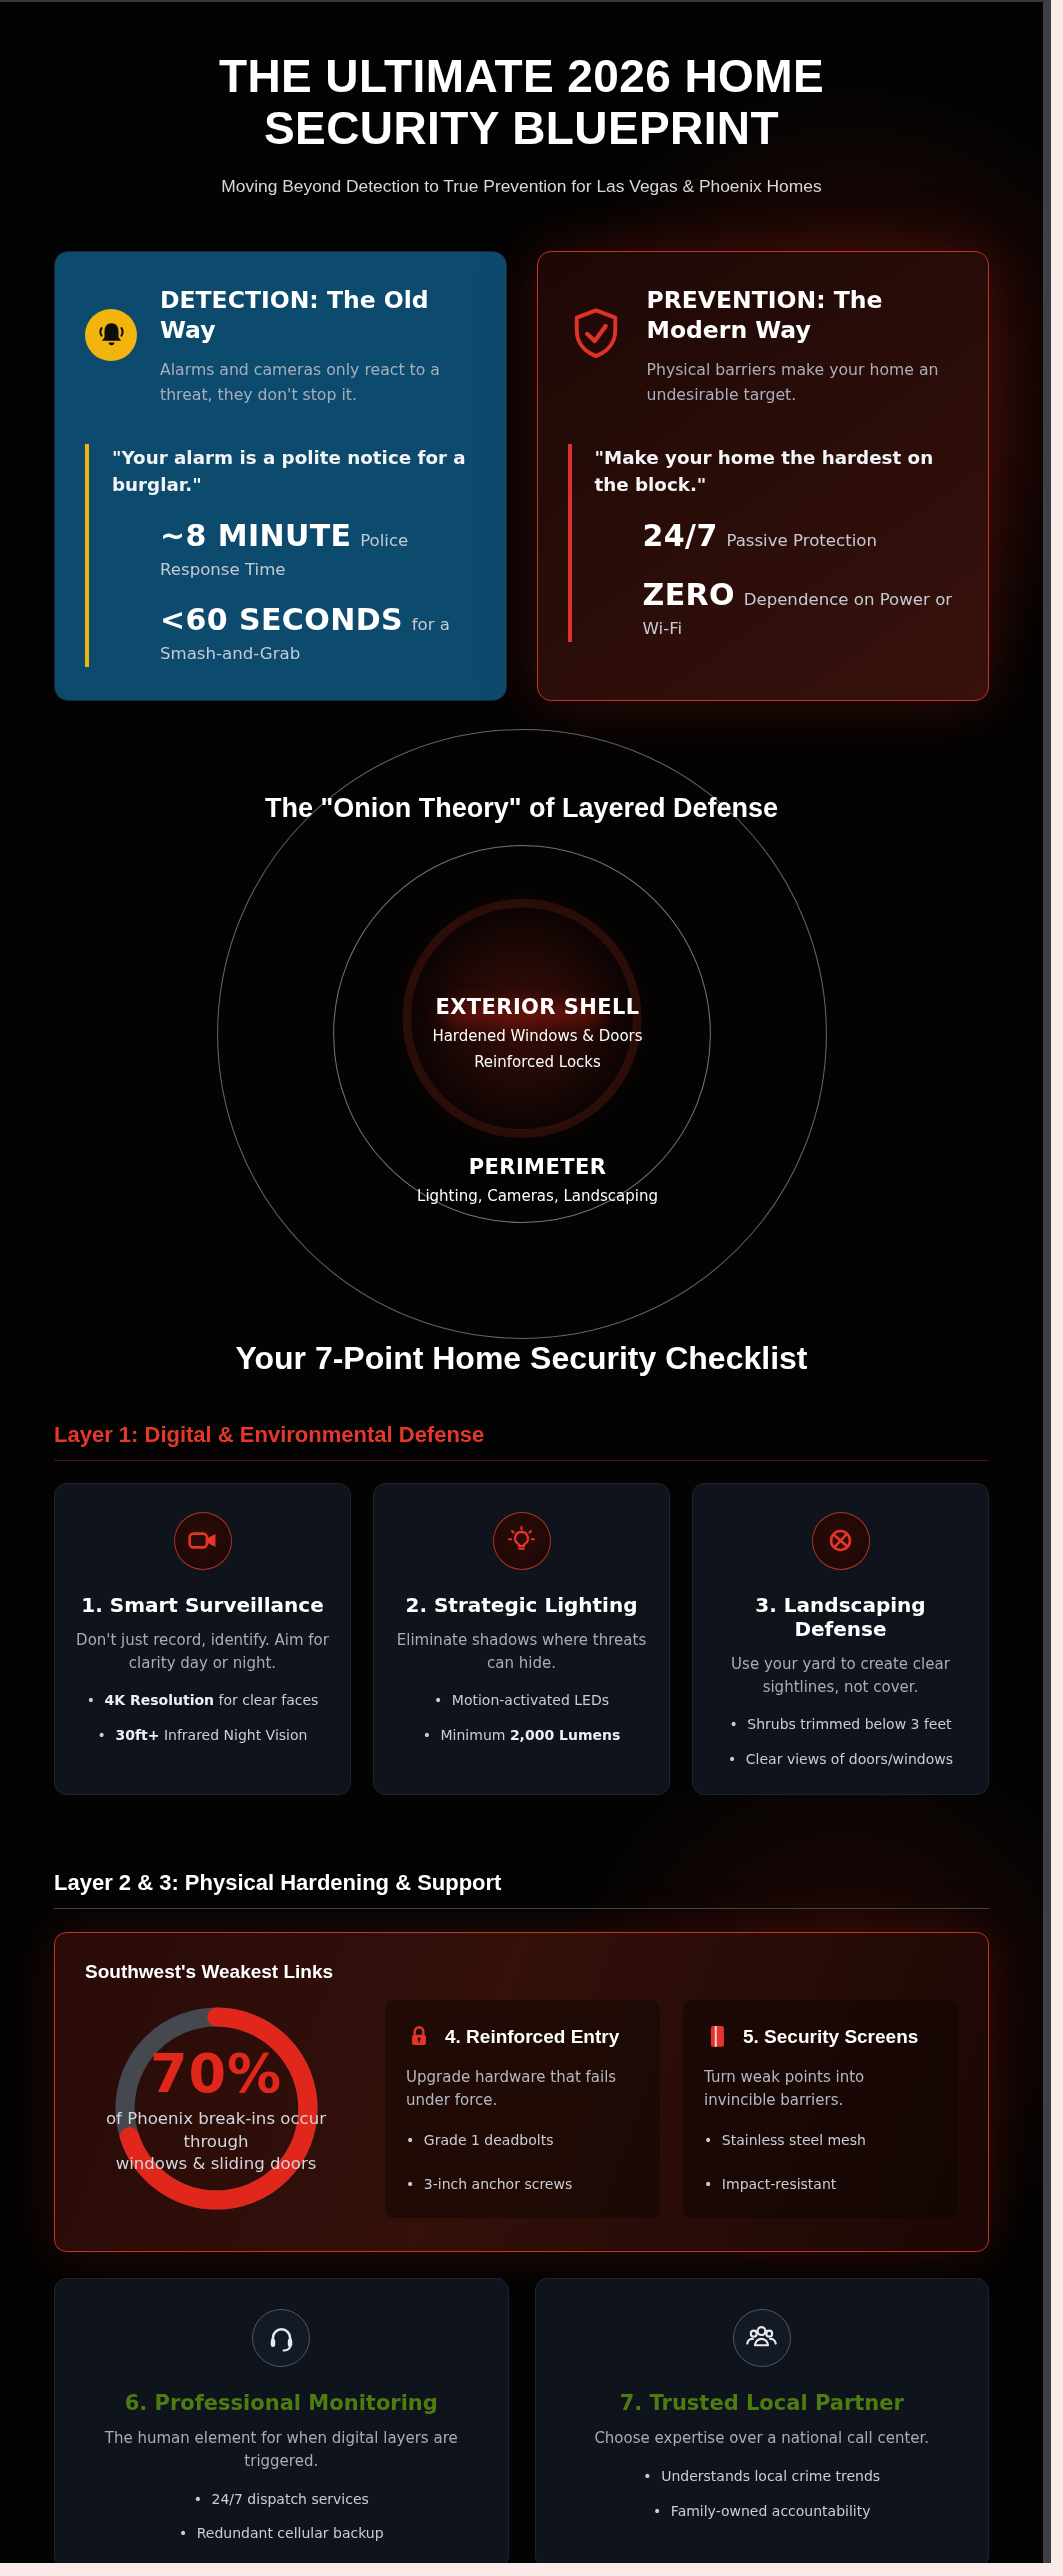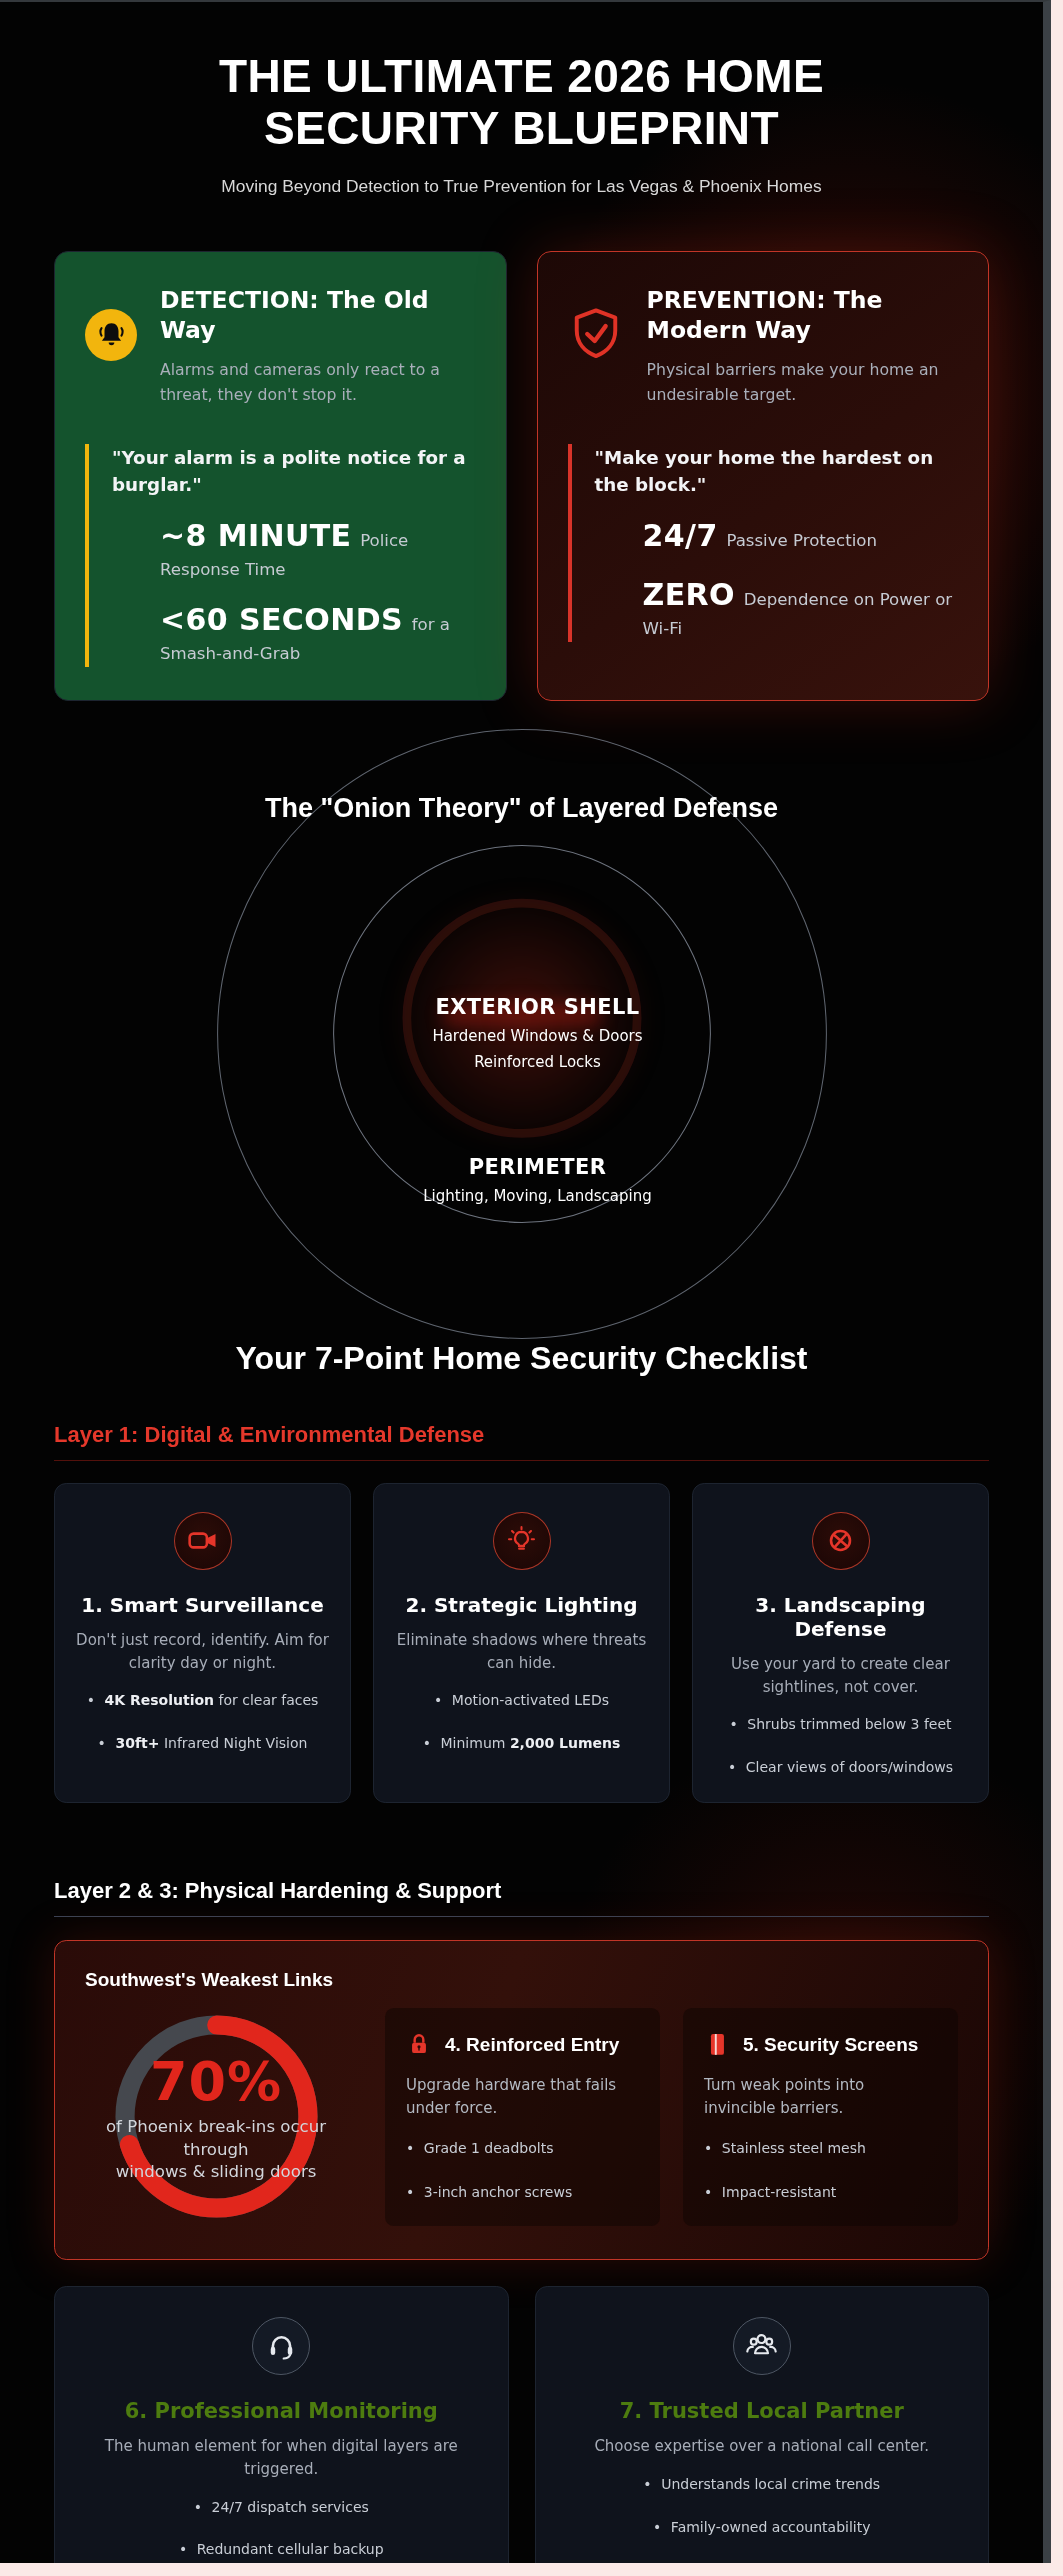--- a/index.html
+++ b/index.html
@@ -17,21 +17,21 @@
 
   
   .header { padding-top:49px; text-align:center; }
   .main-title { font-family:"Liberation Sans", sans-serif; font-weight:700; font-size:46px;
     line-height:1.13; color:#ffffff; letter-spacing:0.4px; max-width:628px; margin:0 auto; }
   .subtitle { margin-top:21px; font-size:17.4px; color:#d8d8d8; font-family:"Liberation Sans", sans-serif; }
 
   
   .compare { display:grid; grid-template-columns:1fr 1fr; gap:30px; margin-top:54px; }
   .panel { border-radius:14px; padding:33px 30px; box-sizing:border-box; min-height:394px; }
-  .panel.detect { background:#14532d; border:0.9px solid #1d2430; }
+  .panel.detect { background:#0c4a6e; border:0.9px solid #1d2430; }
   .panel.prevent { background:linear-gradient(145deg,#1d0806 0%, #2b0d09 55%, #38120c 100%);
     border:0.9px solid #c23527; box-shadow:0 0 61px rgba(190,40,20,.28); }
   .panel-head { display:flex; gap:23px; }
   .badge-circle { flex:0 0 52px; width:52px; height:52px; border-radius:50%; background:#f2b50d;
     display:flex; align-items:center; justify-content:center; margin-top:24.4px; }
   .shield-wrap { flex:0 0 56px; margin-top:21px; }
   .panel-title { font-size:23.5px; font-weight:700; color:#ffffff; line-height:1.3; max-width:279px; }
   .panel-desc { margin-top:12.2px; font-size:15.7px; color:#a9afba; line-height:1.55; max-width:301px; }
   .quote-block { margin-top:37px; padding-left:23px; }
   .quote-block.yellow { border-left:4.4px solid #f2b50d; }
@@ -67,21 +67,21 @@
   .cards3 { display:grid; grid-template-columns:repeat(3,1fr); gap:22px; margin-top:21px; }
   .mini-card { background:#0f131c; border:0.9px solid #1d2430; border-radius:12.2px;
     padding:26px 17.4px 24.4px; text-align:center; min-height:228px; box-sizing:border-box; }
   .icon-ring { width:56px; height:56px; border-radius:50%; margin:1.7px auto 23px;
     background:radial-gradient(circle at 50% 42%, #2d0c08, #190605);
     border:1.3px solid rgba(220,70,50,.75); display:flex; align-items:center; justify-content:center; }
   .icon-ring-gray { width:56px; height:56px; border-radius:50%; margin:1.7px auto 24.4px;
     background:#141a25; border:1.3px solid #4d5663; display:flex; align-items:center; justify-content:center; }
   .mini-title { font-size:20px; font-weight:700; color:#ffffff; }
   .mini-desc { margin-top:12.2px; font-size:15px; color:#a7adb8; line-height:1.5; }
-  ul.bullets { list-style:none; margin:17.4px 0 0; padding:0; display:flex; flex-direction:column; gap:23px;
+  ul.bullets { list-style:none; margin:17.4px 0 0; padding:0; display:flex; flex-direction:column; gap:15px;
     font-size:14px; color:#c9ced6; }
   ul.bullets.center li { justify-content:center; }
   ul.bullets li { display:flex; line-height:1.4; }
   ul.bullets li::before { content:"•"; margin-right:9.6px; color:#c9ced6; }
   .b { font-weight:700; color:#edeff3; white-space:pre; }
   ul.bullets span { white-space:pre-wrap; }
 
   
   .weak-panel { margin-top:23px; border-radius:12.2px; border:0.9px solid #c23527;
     background:linear-gradient(110deg,#2a0b08 0%, #33100a 45%, #1b0705 100%);
@@ -181,21 +181,21 @@
       <div class="core-glow"></div>
       <div class="core-blur-red"></div>
       <h2 class="onion-title">The "Onion Theory" of Layered Defense</h2>
       <div class="ring-label l1">
         <div class="ring-name">EXTERIOR SHELL</div>
         <div class="ring-sub">Hardened Windows &amp; Doors</div>
         <div class="ring-sub">Reinforced Locks</div>
       </div>
       <div class="ring-label l2">
         <div class="ring-name">PERIMETER</div>
-        <div class="ring-sub">Lighting, Moving, Landscaping</div>
+        <div class="ring-sub">Lighting, Cameras, Landscaping</div>
       </div>
     </section>
 
     <h2 class="checklist-title">Your 7-Point Home Security Checklist</h2>
 
     <h3 class="layer-title red">Layer 1: Digital &amp; Environmental Defense</h3>
 
     <section class="cards3">
       <div class="mini-card">
         <div class="icon-ring">

